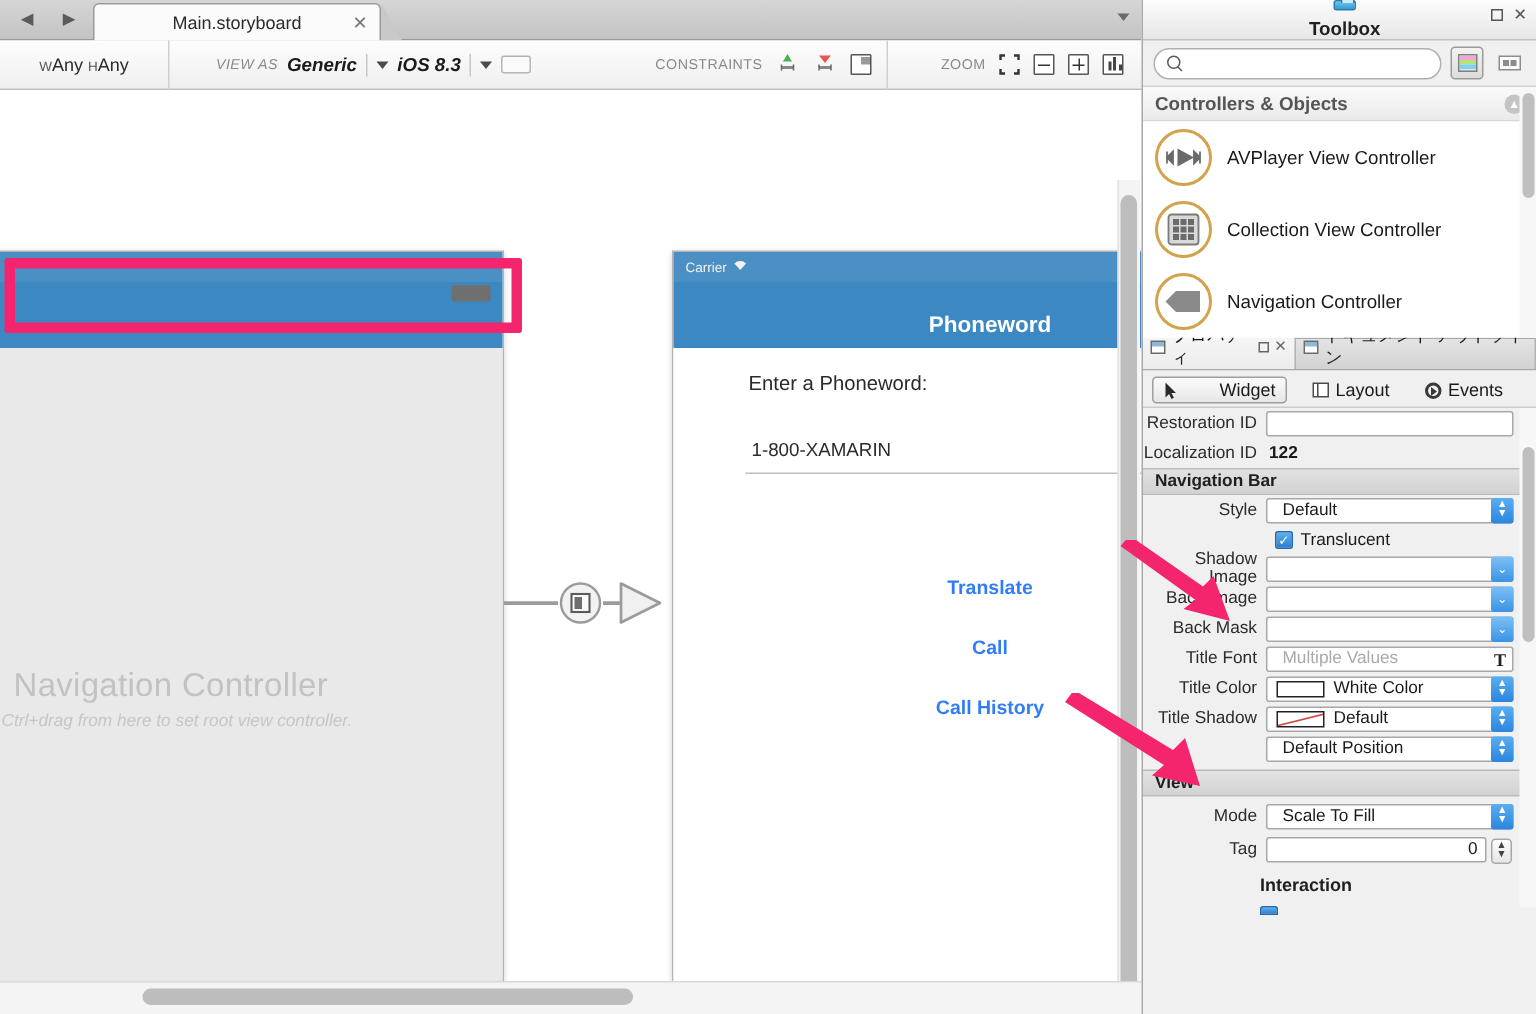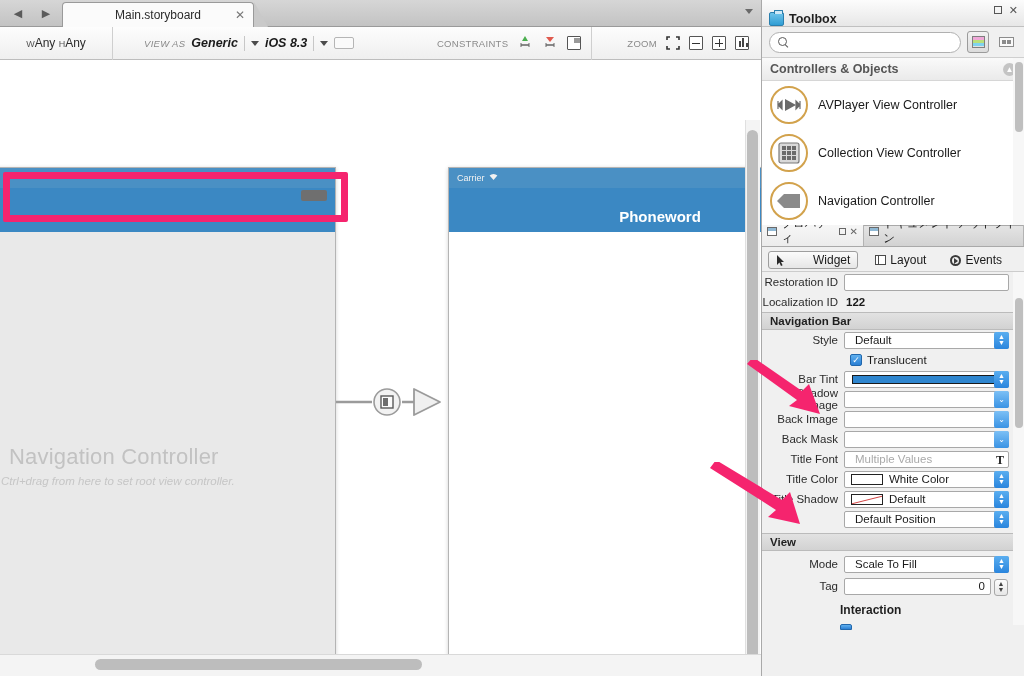--- a/index.html
+++ b/index.html
@@ -184,21 +184,21 @@
 
   
   .rpane {
     position: absolute; left: 761px; top: 0; width: 263px; height: 676px;
     background: #f0f0f0; border-left: 1px solid #a9a9a9;
   }
   .panel-header {
     position: relative; height: 27px;
     background: linear-gradient(to bottom, #fcfcfc 0%, #e7e7e7 100%);
     border-bottom: 1px solid #c0c0c0;
-    display: flex; align-items: flex-end; padding-left: 7px; gap: 5px;
+    display: flex; align-items: center; padding-left: 7px; gap: 5px; flex-direction: column;
   }
   .panel-title { font-size: 12.5px; color: #1f1f1f; font-weight: 600; }
   .panel-hdr-btns { position: absolute; right: 6px; top: 6px; display: flex; gap: 7px; align-items: center; }
   .hdr-min { width: 8px; height: 8px; border: 1px solid #555; }
   .hdr-close { font-size: 11px; color: #555; line-height: 8px; }
   .toolbox-icon {
     width: 15px; height: 14px; border-radius: 2px;
     background: linear-gradient(to bottom, #6fc4ea 0%, #2f9dd4 100%);
     border: 1px solid #2a7fae; position: relative;
   }
@@ -473,20 +473,27 @@
         <span>Carrier</span>
         <span class="wifi-glyph">
           <svg width="9" height="8" viewBox="0 0 9 8">
               <path d="M4.5 7 L0.6 2.6 A5.6 5.6 0 0 1 8.4 2.6 Z" fill="#f2f2f2"></path>
             </svg>
         </span>
       </div>
       <div class="vc-navbar">
         <span class="vc-navbar-title">Phoneword</span>
       </div>
+      <div class="vc-body">
+        <div class="vc-label">Enter a Phoneword:</div>
+        <div class="vc-textfield">1-800-XAMARIN</div>
+        <div class="vc-btn" style="top:152px">Translate</div>
+        <div class="vc-btn" style="top:192px">Call</div>
+        <div class="vc-btn" style="top:232px">Call History</div>
+      </div>
 
     </div>
 
     <div class="vscroll-canvas-track"></div>
     <div class="vscroll-canvas-thumb"></div>
   </div>
 
   <div class="hscroll-track"></div>
   <div class="hscroll-thumb"></div>
 
@@ -626,27 +633,20 @@
           <span class="field-txt">Default</span>
           <span class="stepper">▲<br>▼</span>
         </span>
       </div>
 
       <div class="chk-row">
         <span class="chk">✓</span>
         <span class="chk-lbl">Translucent</span>
       </div>
 
-      <div class="prow">
-        <span class="plabel">Bar Tint</span>
-        <span class="pfield">
-          <span class="swatch-bar" style="background:#2f86cf"></span>
-          <span class="stepper">▲<br>▼</span>
-        </span>
-      </div>
 
       <div class="prow">
         <span class="plabel">Shadow Image</span>
         <span class="pfield">
           <span class="field-txt"></span>
           <span class="chev-blue">⌄</span>
         </span>
       </div>
 
       <div class="prow">

